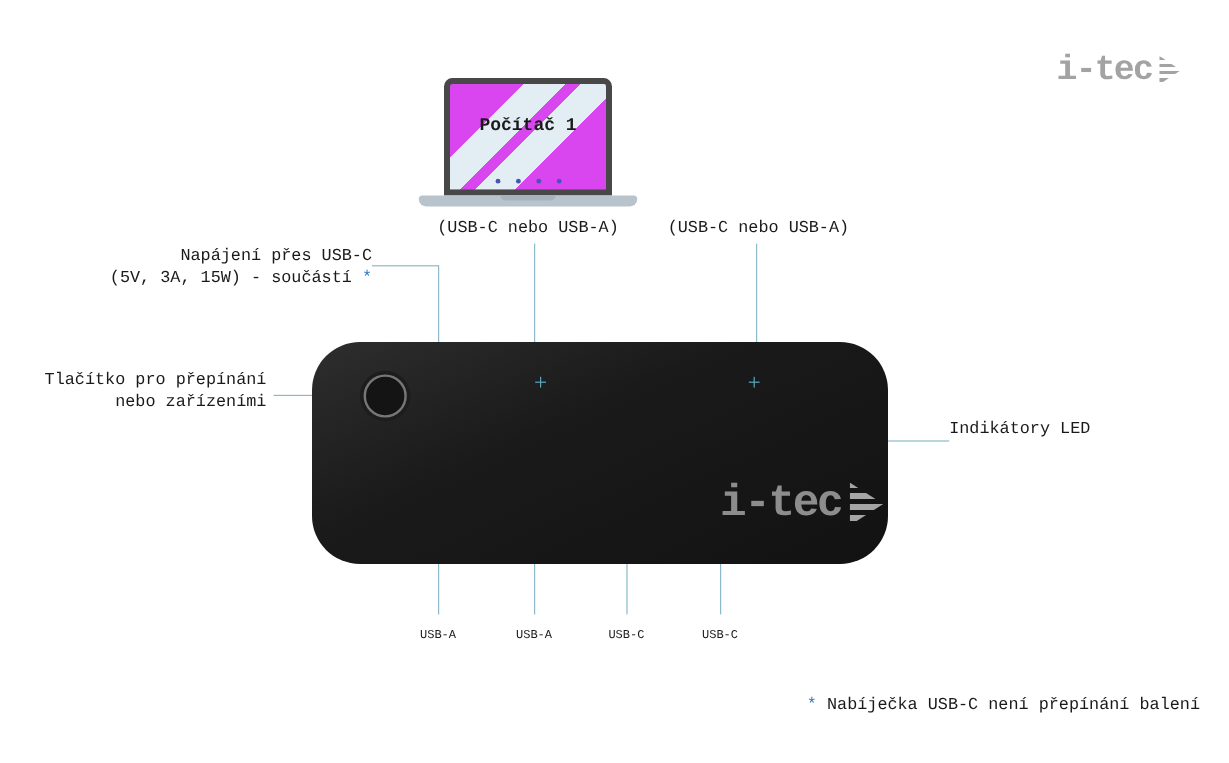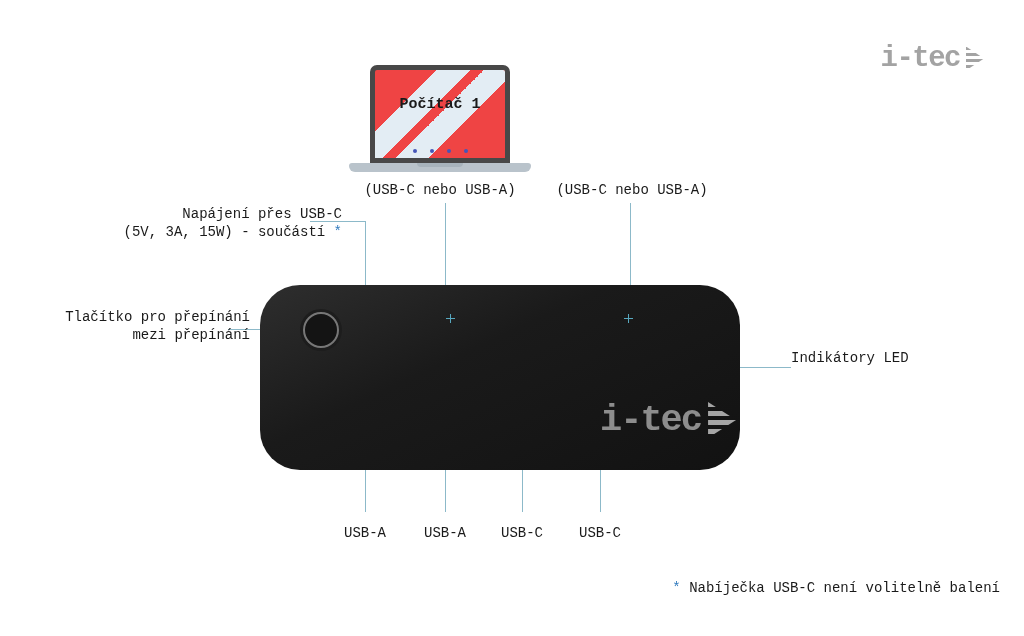--- a/index.html
+++ b/index.html
@@ -19,21 +19,21 @@
   .top-logo .logo-text{font-size:29px;letter-spacing:-1.5px;}
   .top-logo .logo-arrow{width:18px;height:24px;
       background:repeating-linear-gradient(to bottom,#a3a3a3 0 3px,transparent 3px 6px);}
   .device-logo{position:absolute;left:600px;top:399px;gap:7px;color:#8d8d8d;}
   .device-logo .logo-text{font-size:37px;letter-spacing:-2px;}
   .device-logo .logo-arrow{width:28px;height:36px;
       background:repeating-linear-gradient(to bottom,#a5a5a5 0 5px,transparent 5px 9px);}
 
   
   .laptop{position:absolute;width:140px;top:65px;}
-  .screen{position:relative;height:88px;background:#ef4444;border:5px solid #484848;
+  .screen{position:relative;height:88px;background:#d946ef;border:5px solid #484848;
           border-radius:7px 7px 0 0;overflow:hidden;}
   .reflection{position:absolute;inset:0;
       background:linear-gradient(135deg,transparent 28%,#e3edf4 28%,#e3edf4 44%,
                  transparent 44%,transparent 50%,#e3edf4 50%,#e3edf4 65%,transparent 65%);}
   .screen-label{position:relative;margin-top:26px;text-align:center;
                 font-weight:bold;font-size:15px;z-index:1;}
   .screen-dots{position:absolute;left:0;right:0;bottom:5px;display:flex;
                justify-content:center;gap:13px;z-index:1;}
   .screen-dots i{width:4px;height:4px;border-radius:50%;background:#4656b8;display:block;}
   .base{position:absolute;left:-21px;right:-21px;top:98px;height:9px;
@@ -48,25 +48,25 @@
   .switch-btn{position:absolute;left:303px;top:312px;width:36px;height:36px;border-radius:50%;
           background:#141414;border:2px solid #777;box-sizing:border-box;
           box-shadow:0 0 0 3px #1d1d1d;}
   .led{position:absolute;width:9px;height:9px;}
   .led::before{content:"";position:absolute;left:4px;top:0;width:1px;height:9px;background:#57a8bf;}
   .led::after{content:"";position:absolute;left:0;top:4px;width:9px;height:1px;background:#57a8bf;}
 
   
   .callout{position:absolute;font-size:14px;line-height:18px;}
   .right-align{text-align:right;}
-  .power-callout{right:682px;top:205px;}
-  .switch-callout{right:774px;top:308px;}
+  .power-callout{right:714px;top:205px;}
+  .switch-callout{right:802px;top:308px;}
   .led-callout{left:791px;top:349px;}
   .asterisk{color:#2f79bd;}
-  .port-label{position:absolute;top:525px;width:80px;text-align:center;font-size:14px;}
+  .port-label{position:absolute;top:525px;width:80px;text-align:center;font-size:10px;}
   .footnote{position:absolute;right:24px;top:580px;font-size:14px;}
 </style>
 </head>
 <body>
 
 <div class="page">
 
   <div class="logo top-logo">
     <span class="logo-text">i-tec</span>
     <span class="logo-arrow"></span>
@@ -121,28 +121,28 @@
   <div class="callout right-align power-callout">
     <div>Napájení přes USB-C</div>
     <div>
       <span>(5V, 3A, 15W) - součástí</span>
       <span class="asterisk">*</span>
     </div>
   </div>
 
   <div class="callout right-align switch-callout">
     <div>Tlačítko pro přepínání</div>
-    <div>mezi přepínání</div>
+    <div>nebo zařízeními</div>
   </div>
 
   <div class="callout led-callout">Indikátory LED</div>
 
   <div class="port-label" style="left:325px;">USB-A</div>
   <div class="port-label" style="left:405px;">USB-A</div>
   <div class="port-label" style="left:482px;">USB-C</div>
   <div class="port-label" style="left:560px;">USB-C</div>
 
   <div class="footnote">
     <span class="asterisk">*</span>
-    <span>Nabíječka USB-C není volitelně balení</span>
+    <span>Nabíječka USB-C není přepínání balení</span>
   </div>
 
 </div>
 
 </body></html>

